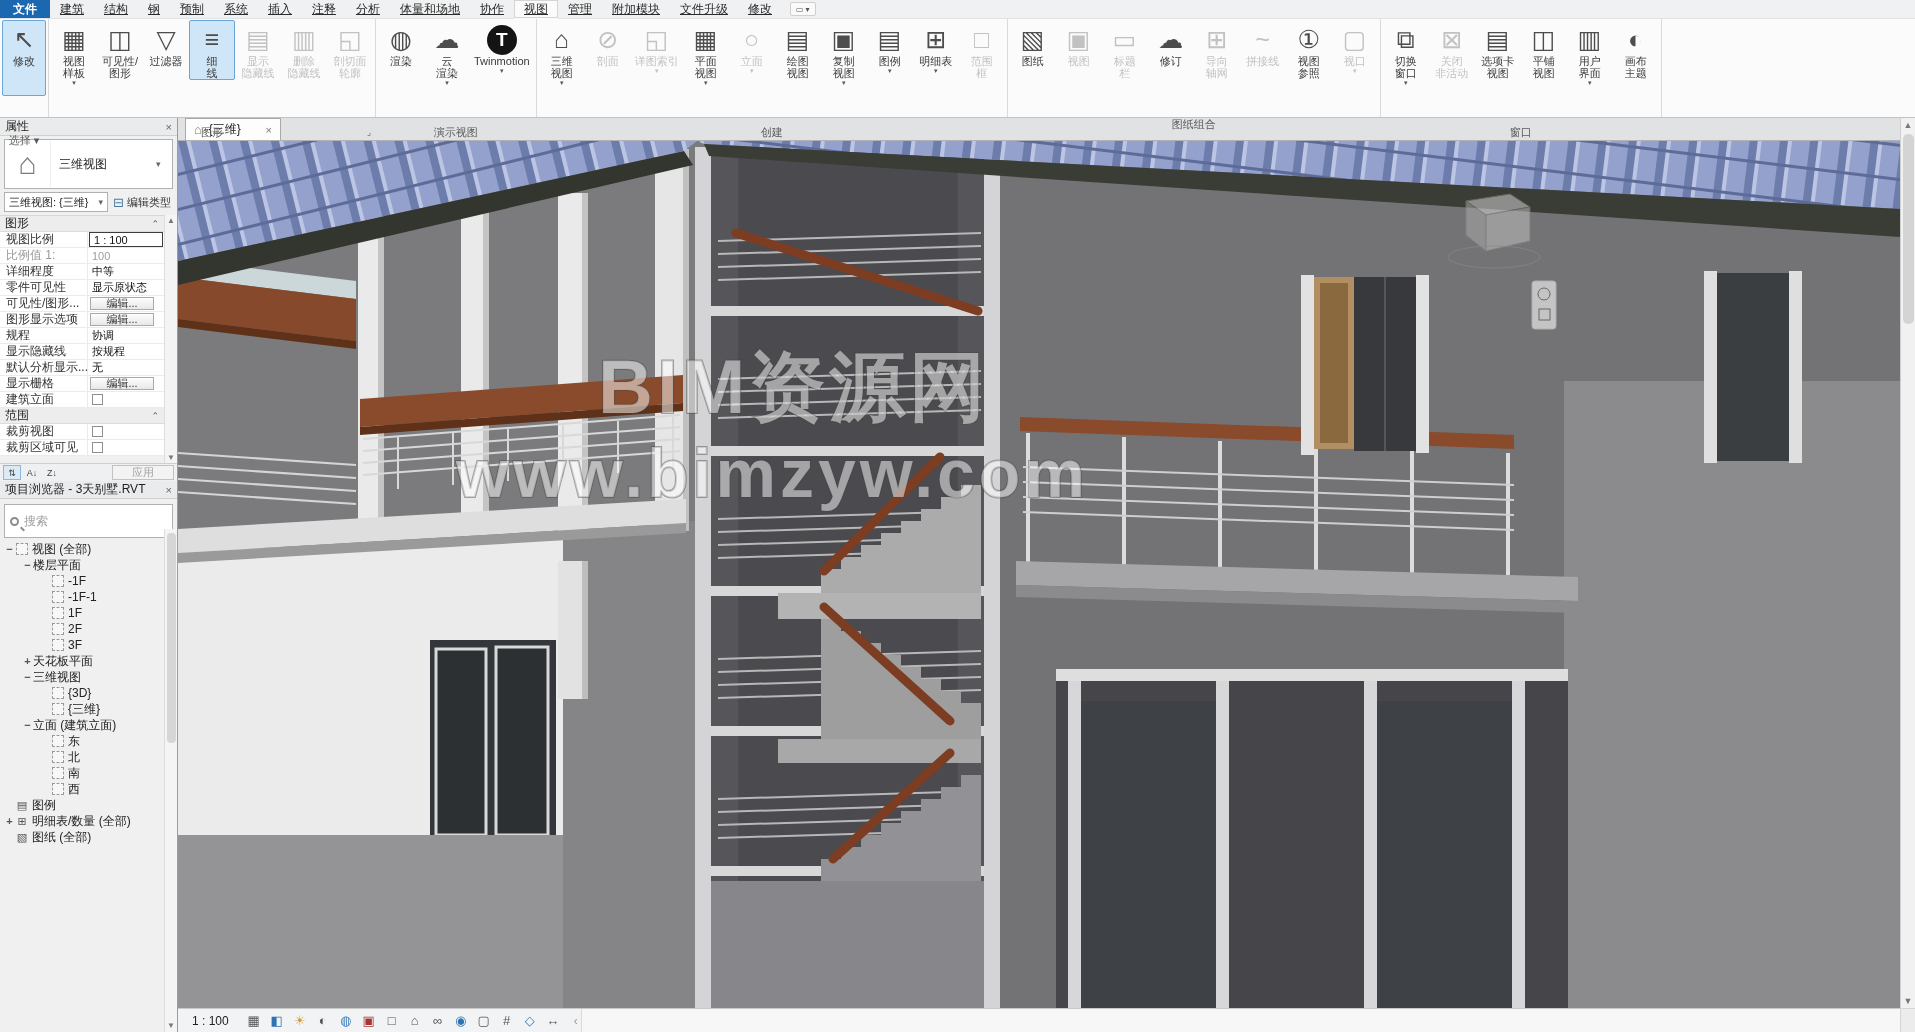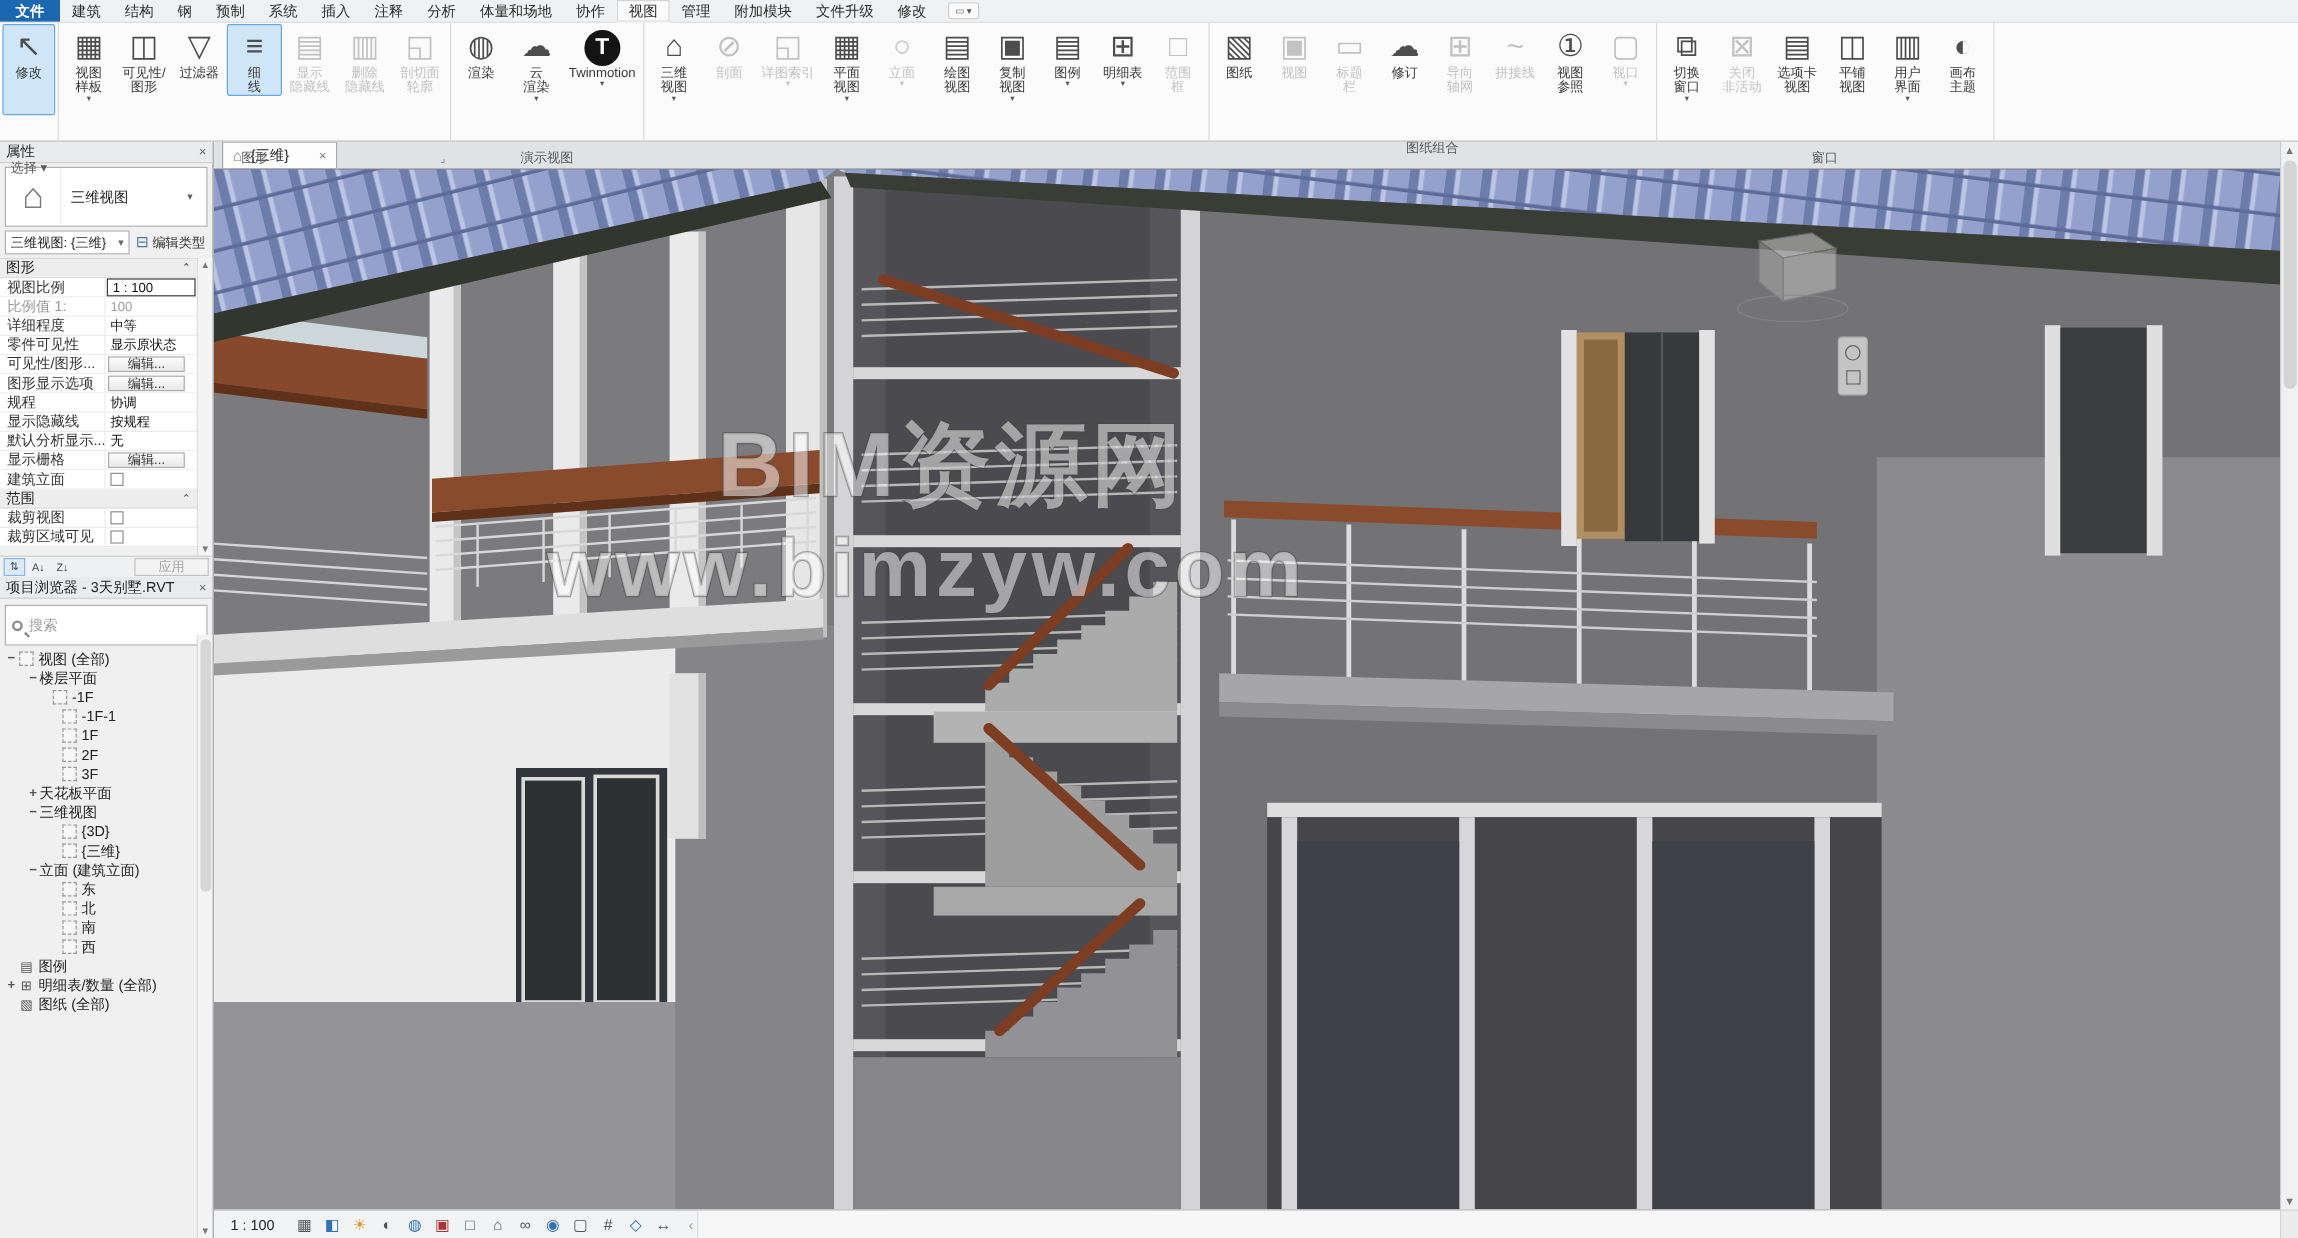--- a/index.html
+++ b/index.html
@@ -3,21 +3,21 @@
 <meta charset="utf-8">
 <style>
 * { margin:0; padding:0; box-sizing:border-box; }
 html,body { width:1915px; height:1032px; overflow:hidden; }
 body { font-family:"Liberation Sans","DejaVu Sans",sans-serif; font-size:12px; color:#333; background:#7c7c7c; }
 .app { position:relative; width:1915px; height:1032px; }
 
 
 .menubar { position:absolute; top:0; left:0; right:0; height:19px; background:#f0f1f2; display:flex; align-items:stretch; z-index:6; border-bottom:1px solid #e2e2e2;}
 .file-btn { background:#1c68b0; color:#fff; padding:0 13px; display:flex; align-items:center; font-weight:bold; cursor:default; }
-.mtab { padding:0 10px; display:flex; align-items:center; color:#2b2b2b; cursor:default; }
+.mtab { padding:0 10px; display:flex; align-items:center; color:#2b2b2b; cursor:default;text-decoration:underline; }
 .mtab.active { background:#fbfbfb; box-shadow:0 1px 0 #fbfbfb, inset 0 0 0 1px #d5d5d5; }
 .collapse-ctl { margin-left:8px; display:flex; align-items:center; gap:2px; color:#555; font-size:8px; border:1px solid #cfcfcf; border-radius:2px; padding:0 5px; margin-top:2px; margin-bottom:2px; background:#fafafa;}
 
 
 .ribbon { position:absolute; top:19px; left:0; right:0; height:99px; background:#fbfbfb; border-bottom:1px solid #c3c3c3; display:flex; z-index:5; }
 .rgroup { display:flex; flex-direction:column; border-right:1px solid #dadada; padding:1px 2px 0 2px; }
 .rbuttons { flex:1; display:flex; align-items:flex-start; }
 .rbtn { min-width:46px; padding:2px 3px 0 3px; display:flex; flex-direction:column; align-items:center; border:1px solid transparent; border-radius:2px; cursor:default; }
 .rbtn.big { min-width:44px; height:76px; justify-content:flex-start; }
 .rbtn .ric { height:32px; display:flex; align-items:center; justify-content:center; font-size:25px; line-height:32px; color:#4d4d4d; }
@@ -242,20 +242,21 @@
             <div class="ric">⊞</div>
             <div class="rlb">明细表</div>
             <div class="rarrow">▾</div>
           </div>
           <div class="rbtn disabled">
             <div class="ric">□</div>
             <div class="rlb">范围</div>
             <div class="rlb">框</div>
           </div>
         </div>
+        <div class="rlabel">创建</div>
       </div>
       <div class="rgroup">
         <div class="rbuttons">
           <div class="rbtn">
             <div class="ric">▧</div>
             <div class="rlb">图纸</div>
           </div>
           <div class="rbtn disabled">
             <div class="ric">▣</div>
             <div class="rlb">视图</div>
@@ -438,21 +439,21 @@
     <div class="tree" id="tree">
         <div class="titem" style="padding-left: 4px;">
           <div class="texp">−</div>
           <div class="ticon-plan"></div>
           <span>视图 (全部)</span>
         </div>
         <div class="titem" style="padding-left: 22px;">
           <div class="texp">−</div>
           <span>楼层平面</span>
         </div>
-        <div class="titem" style=" margin-left: 32px;">
+        <div class="titem" style="padding-left: 40px;">
           <div class="texp"></div>
           <div class="ticon-plan"></div>
           <span>-1F</span>
         </div>
         <div class="titem" style="padding-left: 40px;">
           <div class="texp"></div>
           <div class="ticon-plan"></div>
           <span>-1F-1</span>
         </div>
         <div class="titem" style="padding-left: 40px;">

